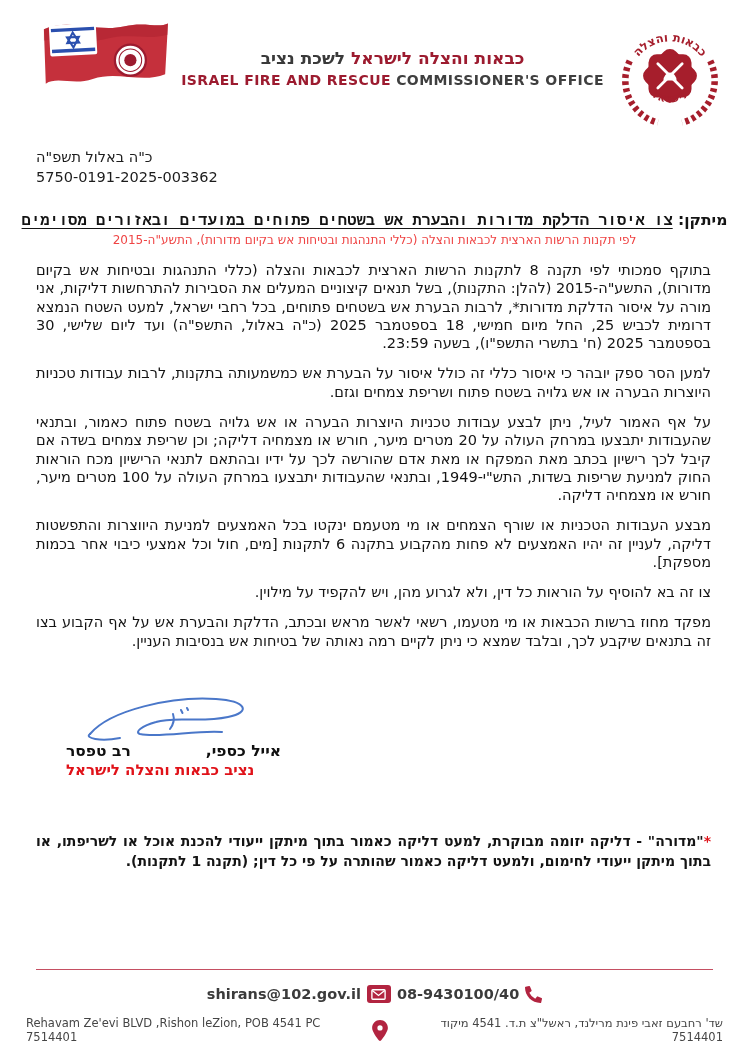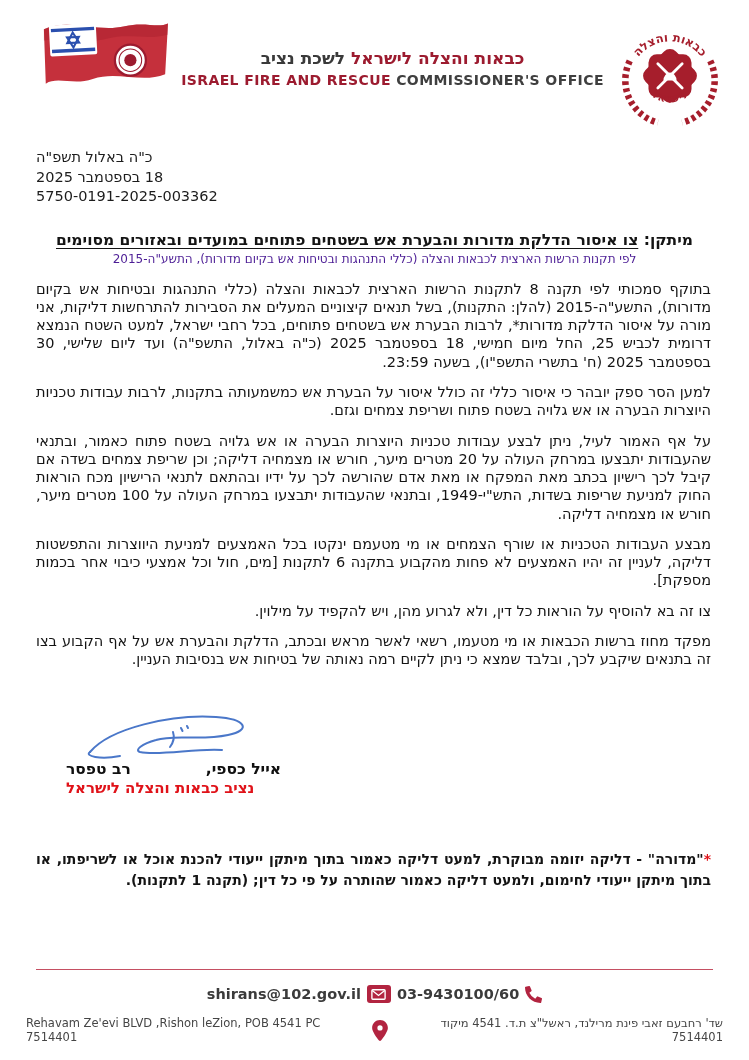--- a/index.html
+++ b/index.html
@@ -30,22 +30,22 @@
   .date-block{
     margin:16px 0 0 36px;
     direction:rtl;text-align:left;
     width:max-content;
     font-size:14.5px;line-height:1.35;color:#1c1c1c;
   }
   .ref-number{direction:ltr;unicode-bidi:embed;display:inline-block;}
   
   .subject{margin-top:24px;text-align:center;direction:rtl;}
   .subject-main{font-size:15.5px;font-weight:bold;white-space:nowrap;}
-  .subject-title{text-decoration:underline;text-underline-offset:3px;}
-  .subject-sub{font-size:12px;margin-top:3px;color:#4c1d95;}
+  .subject-title{text-decoration:underline;text-underline-offset:3px;font-family:Liberation Mono, monospace;}
+  .subject-sub{font-size:12px;margin-top:3px;color:#ef4444;}
   
   .letter-body{
     margin:14px 38px 0 36px;
     direction:rtl;text-align:justify;
     font-size:14.5px;line-height:1.26;
   }
   .letter-body p{margin:0 0 12px 0;}
   .letter-body .bold{font-weight:normal;}
   
   .signature{margin:40px 0 0 66px;width:215px;}
@@ -137,21 +137,20 @@
         </text>
         <text font-size="12" font-weight="bold" fill="#a61e2c" font-family="DejaVu Sans, sans-serif">
           <textPath href="#arc-bottom" startOffset="50%" text-anchor="middle">לישראל</textPath>
         </text>
       </svg>
     </span>
   </div>
 
   <div class="date-block">
     <div>כ"ה באלול תשפ"ה</div>
-    <div>18 בספטמבר 2025</div>
     <div><span class="ref-number">5750-0191-2025-003362</span></div>
   </div>
 
   <div class="subject">
     <div class="subject-main">
       <span>מיתקן:</span>
       <span class="subject-title">צו איסור הדלקת מדורות והבערת אש בשטחים פתוחים במועדים ובאזורים מסוימים</span>
     </div>
     <div class="subject-sub">לפי תקנות הרשות הארצית לכבאות והצלה (כללי התנהגות ובטיחות אש בקיום מדורות), התשע"ה-2015</div>
   </div>
@@ -189,21 +188,21 @@
   <div class="footer">
     <hr class="footer-rule">
     <div class="footer-contact">
       <span>shirans@102.gov.il</span>
       <span class="badge-envelope icon">
         <svg width="15" height="11" viewBox="0 0 16 12">
           <rect x="0.8" y="0.8" width="14.4" height="10.4" rx="1" fill="none" stroke="#ffffff" stroke-width="1.5"></rect>
           <path d="M1.2 1.6 L8 7 L14.8 1.6" fill="none" stroke="#ffffff" stroke-width="1.5"></path>
         </svg>
       </span>
-      <span>03-9430100/60</span>
+      <span>08-9430100/40</span>
       <span class="icon">
         <svg width="17" height="17" viewBox="0 0 512 512">
           <path fill="#b22440" d="M497.39 361.8l-112-48a24 24 0 0 0-28 6.9l-49.6 60.6A370.66 370.66 0 0 1 130.6 204.11l60.6-49.6a23.94 23.94 0 0 0 6.9-28l-48-112A24.16 24.16 0 0 0 122.6.61l-104 24A24 24 0 0 0 0 48c0 256.5 207.9 464 464 464a24 24 0 0 0 23.4-18.6l24-104a24.29 24.29 0 0 0-14.01-27.6z"></path>
         </svg>
       </span>
     </div>
     <div class="footer-address">
       <span class="address-en">Rehavam Ze'evi BLVD ,Rishon leZion, POB 4541 PC 7514401</span>
       <span class="icon">
         <svg width="16" height="21" viewBox="0 0 384 512">

